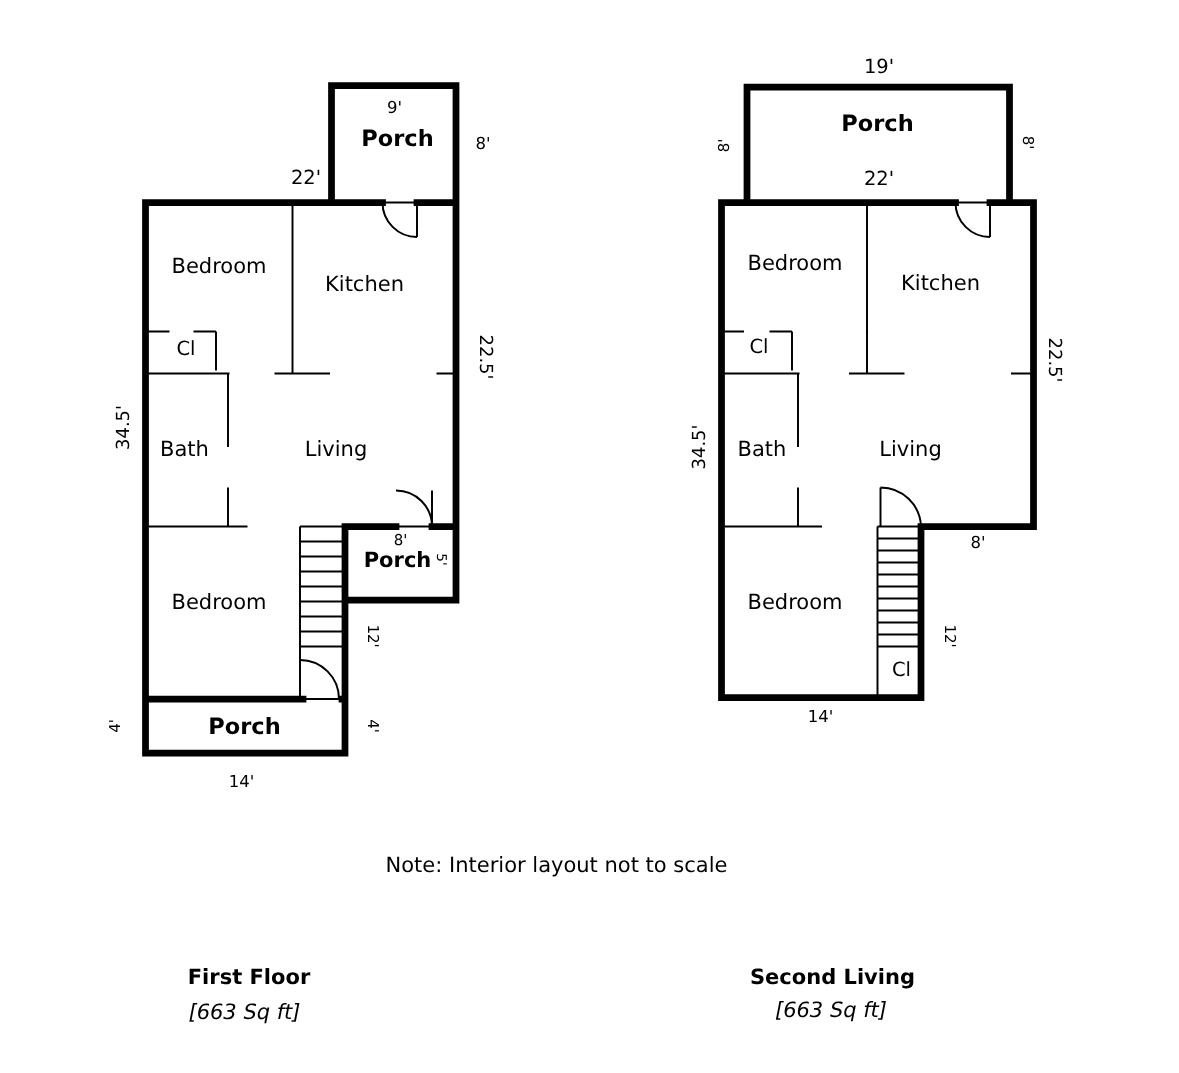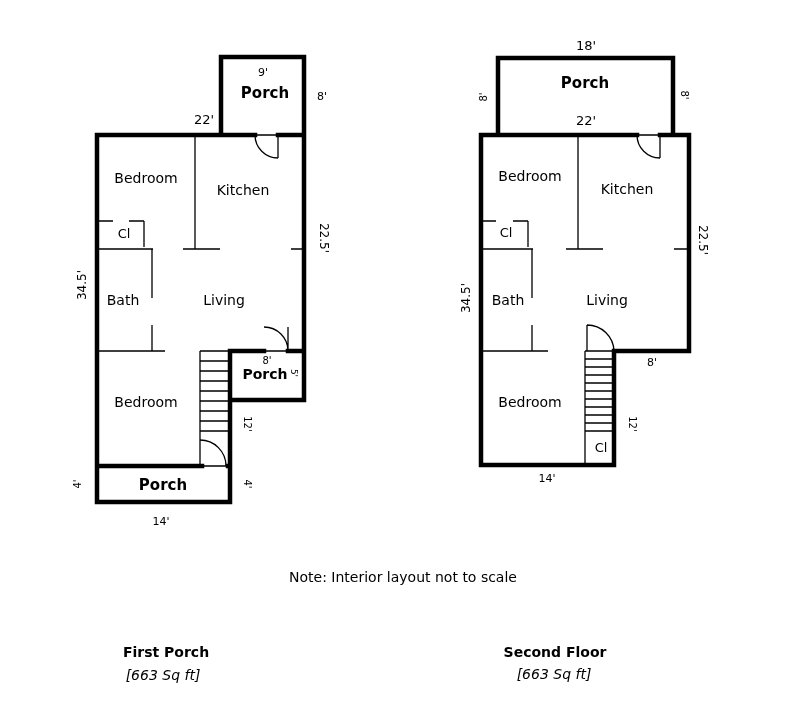--- a/index.html
+++ b/index.html
@@ -11,21 +11,21 @@
   #plan-svg{position:absolute;left:0;top:0;}
   .wall{stroke:#000;fill:none;stroke-width:4.5;stroke-linecap:square;}
   .thin{stroke:#000;fill:none;stroke-width:1.3;stroke-linecap:butt;}
   .lbl{
     position:absolute;white-space:nowrap;color:#000;line-height:1;
     transform:translate(-50%,-50%);
   }
   .caption{position:absolute;transform:translate(-50%,-50%);white-space:nowrap;}
   .cap-title{font-weight:bold;font-size:14px;}
   .cap-area{font-size:14px;font-style:italic;}
-  .note{position:absolute;transform:translate(-50%,-50%);font-size:14px;white-space:nowrap;margin-left:32px;}
+  .note{position:absolute;transform:translate(-50%,-50%);font-size:14px;white-space:nowrap;}
 </style>
 </head>
 <body>
 
 <div id="stage">
 
   <svg id="plan-svg" width="786" height="715" viewBox="0 0 786 715">
 
     <g>
 
@@ -113,39 +113,39 @@
       <div class="lbl" style="left: 324px; top: 238px; font-size: 12px; transform: translate(-50%, -50%) rotate(90deg);">22.5'</div>
       <div class="lbl" style="left: 267px; top: 361px; font-size: 10px; transform: translate(-50%, -50%);">8'</div>
       <div class="lbl" style="left: 265px; top: 374px; font-size: 14px; font-weight: bold; transform: translate(-50%, -50%);">Porch</div>
       <div class="lbl" style="left: 293px; top: 373px; font-size: 9px; transform: translate(-50%, -50%) rotate(90deg);">5'</div>
       <div class="lbl" style="left: 146px; top: 402px; font-size: 14px; transform: translate(-50%, -50%);">Bedroom</div>
       <div class="lbl" style="left: 247px; top: 424px; font-size: 10px; transform: translate(-50%, -50%) rotate(90deg);">12'</div>
       <div class="lbl" style="left: 78px; top: 484px; font-size: 10px; transform: translate(-50%, -50%) rotate(-90deg);">4'</div>
       <div class="lbl" style="left: 163px; top: 485px; font-size: 15px; font-weight: bold; transform: translate(-50%, -50%);">Porch</div>
       <div class="lbl" style="left: 247px; top: 484px; font-size: 10px; transform: translate(-50%, -50%) rotate(90deg);">4'</div>
       <div class="lbl" style="left: 161px; top: 521px; font-size: 11px; transform: translate(-50%, -50%);">14'</div>
-      <div class="lbl" style="left: 586px; top: 45px; font-size: 13px; transform: translate(-50%, -50%);">18'</div>
+      <div class="lbl" style="left: 586px; top: 45px; font-size: 13px; transform: translate(-50%, -50%);">19'</div>
       <div class="lbl" style="left: 585px; top: 83px; font-size: 15px; font-weight: bold; transform: translate(-50%, -50%);">Porch</div>
       <div class="lbl" style="left: 484px; top: 97px; font-size: 10px; transform: translate(-50%, -50%) rotate(-90deg);">8'</div>
       <div class="lbl" style="left: 684px; top: 95px; font-size: 10px; transform: translate(-50%, -50%) rotate(90deg);">8'</div>
       <div class="lbl" style="left: 586px; top: 120px; font-size: 13px; transform: translate(-50%, -50%);">22'</div>
       <div class="lbl" style="left: 530px; top: 176px; font-size: 14px; transform: translate(-50%, -50%);">Bedroom</div>
       <div class="lbl" style="left: 627px; top: 189px; font-size: 14px; transform: translate(-50%, -50%);">Kitchen</div>
       <div class="lbl" style="left: 506px; top: 232px; font-size: 13px; transform: translate(-50%, -50%);">Cl</div>
       <div class="lbl" style="left: 466px; top: 298px; font-size: 12px; transform: translate(-50%, -50%) rotate(-90deg);">34.5'</div>
       <div class="lbl" style="left: 508px; top: 300px; font-size: 14px; transform: translate(-50%, -50%);">Bath</div>
       <div class="lbl" style="left: 607px; top: 300px; font-size: 14px; transform: translate(-50%, -50%);">Living</div>
       <div class="lbl" style="left: 703px; top: 240px; font-size: 12px; transform: translate(-50%, -50%) rotate(90deg);">22.5'</div>
       <div class="lbl" style="left: 652px; top: 362px; font-size: 11px; transform: translate(-50%, -50%);">8'</div>
       <div class="lbl" style="left: 530px; top: 402px; font-size: 14px; transform: translate(-50%, -50%);">Bedroom</div>
       <div class="lbl" style="left: 632px; top: 424px; font-size: 10px; transform: translate(-50%, -50%) rotate(90deg);">12'</div>
       <div class="lbl" style="left: 601px; top: 447px; font-size: 13px; transform: translate(-50%, -50%);">Cl</div>
       <div class="lbl" style="left: 547px; top: 478px; font-size: 11px; transform: translate(-50%, -50%);">14'</div>
     </div>
 
   <div class="note" style="left:371px;top:577px;">Note: Interior layout not to scale</div>
 
-  <div class="caption cap-title" style="left:166px;top:652px;">First Porch</div>
+  <div class="caption cap-title" style="left:166px;top:652px;">First Floor</div>
   <div class="caption cap-area" style="left:163px;top:675px;">[663 Sq ft]</div>
-  <div class="caption cap-title" style="left:555px;top:652px;">Second Floor</div>
+  <div class="caption cap-title" style="left:555px;top:652px;">Second Living</div>
   <div class="caption cap-area" style="left:554px;top:674px;">[663 Sq ft]</div>
 
 </div>
 
 </body></html>

